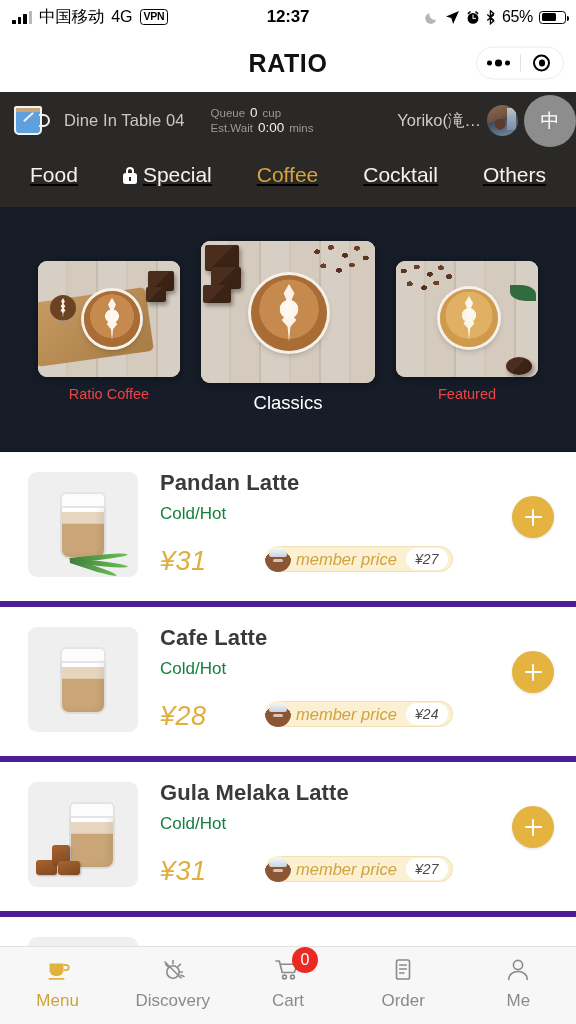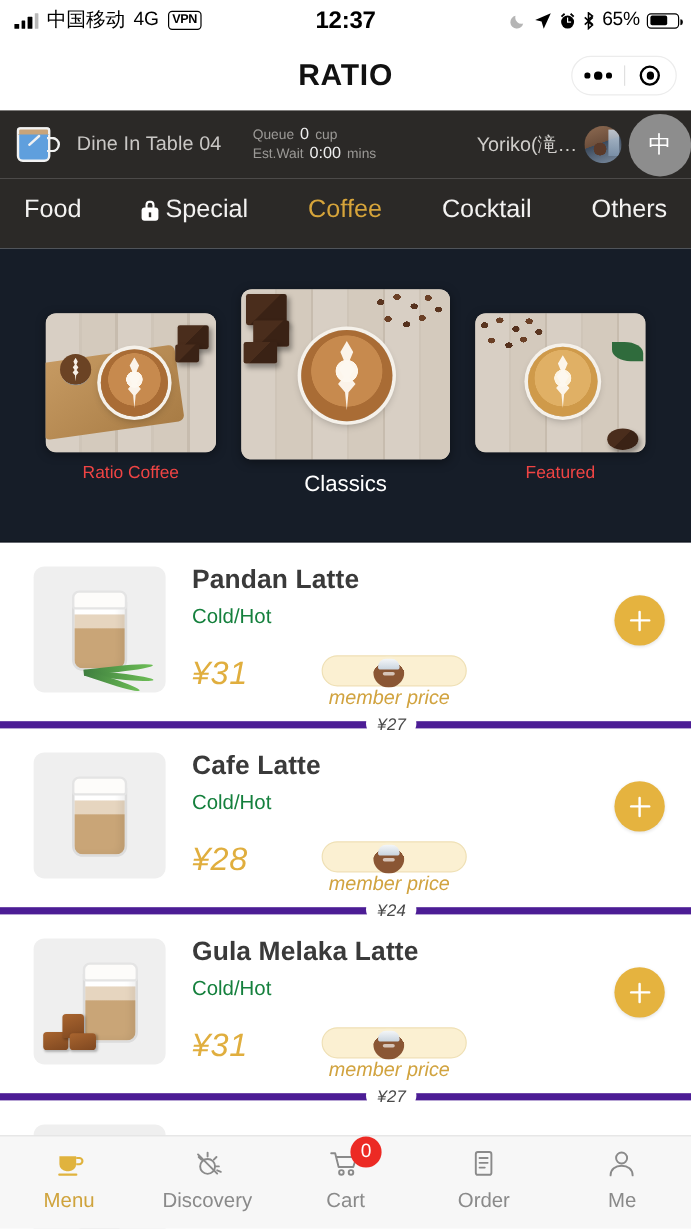--- a/index.html
+++ b/index.html
@@ -28,21 +28,21 @@
   .sig i:nth-child(4){ height:13px; background:#b9b9b9; }
   .carrier{ font-size:16.5px; color:#000; letter-spacing:-.2px; }
   .net{ font-size:16px; color:#000; }
   .vpn{
     font-size:10.5px; font-weight:bold; color:#000;
     border:1.6px solid #000; border-radius:3.5px;
     padding:0px 3px 1px; line-height:13px; letter-spacing:-.3px;
   }
   .sb-time{
     position:absolute; left:0; right:0; text-align:center;
-    font-size:20px; font-weight:bold; color:#000; letter-spacing:-.2px;
+    font-size:17px; font-weight:bold; color:#000; letter-spacing:-.2px;
     pointer-events:none;
   }
   .sb-right{ margin-left:auto; display:flex; align-items:center; gap:6px; }
   .sb-right svg{ display:block; }
   .batt-pct{ font-size:16px; color:#000; letter-spacing:-.3px; }
   .batt{
     width:27px; height:13px; border:1.5px solid #000; border-radius:3.5px;
     position:relative; padding:1.5px;
   }
   .batt::after{
@@ -135,21 +135,22 @@
   .lang{
     width:52px; height:52px; border-radius:50%; background:#8d8d8d;
     display:flex; align-items:center; justify-content:center;
     color:#fff; font-size:19px; margin-left:6px; flex:none;
   }
 
   
   .cats{
     background:#2b2927; height:58px;
     display:flex; align-items:center; justify-content:space-between;
-    padding:0 20px 6px;
+    padding:0 30px 6px;
+    text-decoration:underline;
   }
   .cat{
     display:flex; align-items:center; gap:6px;
     font-size:21px; color:#f3f2f1; white-space:nowrap;
   }
   .cat.active{ color:#d6a43a; }
   .lock{
     width:14px; height:17px; position:relative; flex:none; margin-top:1px;
   }
   .lock-b{
@@ -282,21 +283,21 @@
   }
   .p-opt{ font-size:17px; color:#15803d; margin-top:8px; }
   .p-row{ display:flex; align-items:flex-start; margin-top:22px;font-style:italic; }
   .p-price{
     font-size:27px; color:#e0ae3e; letter-spacing:.5px;
     min-width:108px;
   }
   .member{
     display:flex; align-items:center; height:26px;
     background:#fbf0d2; border:1px solid #efe0b5; border-radius:13px;
-    padding:0 4px 0 0; position:relative;flex-direction:column;
+    padding:0 4px 0 0; position:relative;
   }
   .mascot{
     width:26px; height:26px; border-radius:50%; flex:none;
     margin-left:-4px; position:relative; overflow:hidden;
     background:radial-gradient(circle at 50% 70%, #8a5634 0 62%, transparent 63%), #fbf0d2;
   }
   .mascot::before{
     content:""; position:absolute; left:4px; top:2px; width:18px; height:9px;
     background:linear-gradient(180deg,#f4f6f8,#c9d4de);
     border-radius:9px 9px 3px 3px;

